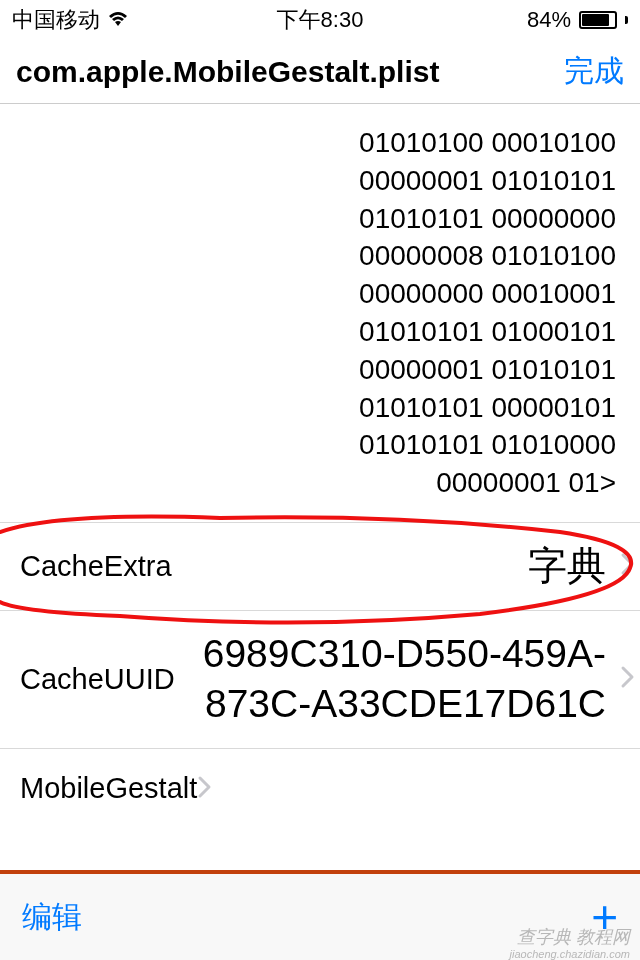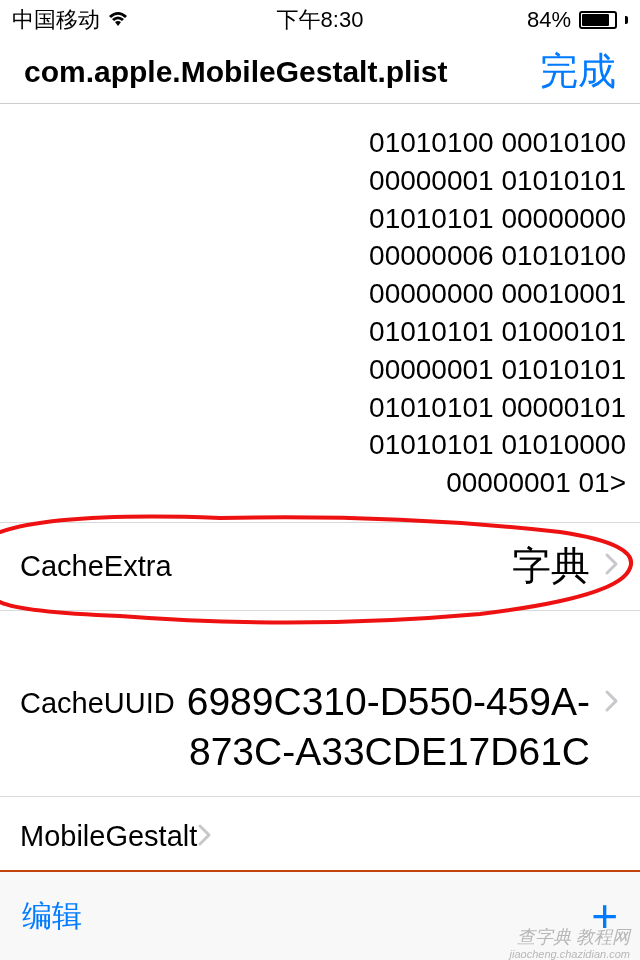--- a/index.html
+++ b/index.html
@@ -29,74 +29,74 @@
       width: 38px; height: 18px; border: 2px solid #000; border-radius: 3px;
       position: relative; display: flex; align-items: center; padding: 1px;
     }
     .battery-fill { background: #000; height: 100%; width: 84%; border-radius: 1px; }
     .battery-tip { width: 3px; height: 8px; background: #000; border-radius: 0 2px 2px 0; }
     .nav-bar {
       height: 64px;
       display: flex;
       align-items: center;
       justify-content: space-between;
-      padding: 0 24px;
+      padding: 0 16px;
       border-bottom: 1px solid #ccc;
       gap: 48px;
     }
     .nav-title { font-size: 30px; font-weight: 600; color: #000; flex: 1; }
-    .nav-done { font-size: 38px; color: #007aff; font-weight: 400; }
+    .nav-done { font-size: 30px; color: #007aff; font-weight: 400; }
     .content {
       height: 766px;
       overflow: hidden;
       position: relative;
     }
     .binary-block {
-      padding: 20px 14px 20px 20px;
+      padding: 20px 24px 20px 20px;
       text-align: right;
       font-size: 28px;
       font-family: "Helvetica Neue", Helvetica, Arial, sans-serif;
       color: #000;
       line-height: 1.35;
     }
     .list-row {
       display: flex;
       align-items: center;
-      padding: 18px 20px 18px 20px;
+      padding: 18px 4px 18px 20px;
       border-top: 1px solid #d9d9d9;
       min-height: 80px;
       position: relative;
     }
     .list-row:last-of-type { border-bottom: 1px solid #d9d9d9; }
     .row-key {
       font-size: 29px;
       color: #000;
       flex-shrink: 0;
     }
     .row-value {
       font-size: 39px;
       color: #000;
       text-align: right;
       flex: 1;
       padding-right: 14px;
       line-height: 1.3;
     }
-    .row-value-multi { padding-right: 14px; margin-top: 48px; }
+    .row-value-multi { padding-right: 14px; }
     .chevron {
       color: #c7c7cc;
       font-size: 30px;
       flex-shrink: 0;
     }
     .toolbar {
       position: absolute;
       bottom: 0;
       left: 0;
       right: 0;
       height: 90px;
-      border-top: 2px solid #c2410c;
+      border-top: 4px solid #c2410c;
       background: #f8f8f8;
       display: flex;
       align-items: center;
       justify-content: space-between;
       padding: 0 22px;
       margin-top: 35px;
     }
     .tb-edit { font-size: 30px; color: #007aff; }
     .tb-add { font-size: 46px; color: #007aff; font-weight: 300; line-height: 1; }
     .watermark {
@@ -143,21 +143,21 @@
 <div class="nav-bar">
   <div class="nav-title">com.apple.MobileGestalt.plist</div>
   <div class="nav-done">完成</div>
 </div>
 
 <div class="content">
   <div class="binary-block">
     <div>01010100 00010100</div>
     <div>00000001 01010101</div>
     <div>01010101 00000000</div>
-    <div>00000006 01010100</div>
+    <div>00000008 01010100</div>
     <div>00000000 00010001</div>
     <div>01010101 01000101</div>
     <div>00000001 01010101</div>
     <div>01010101 00000101</div>
     <div>01010101 01010000</div>
     <div>00000001 01&gt;</div>
   </div>
 
   <div class="list-row">
     <div class="row-key">CacheExtra</div>

